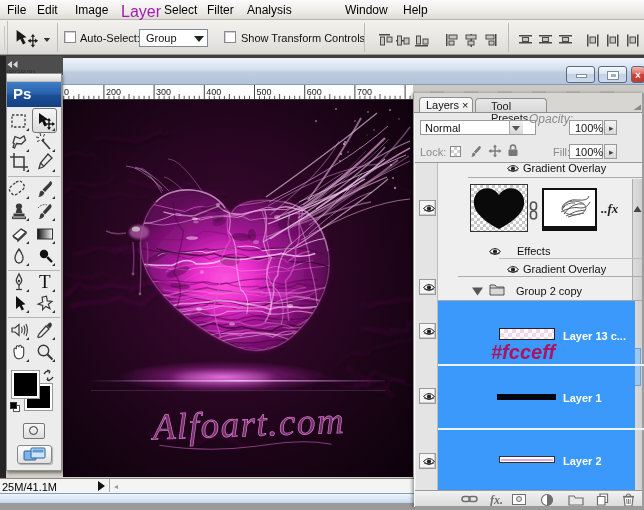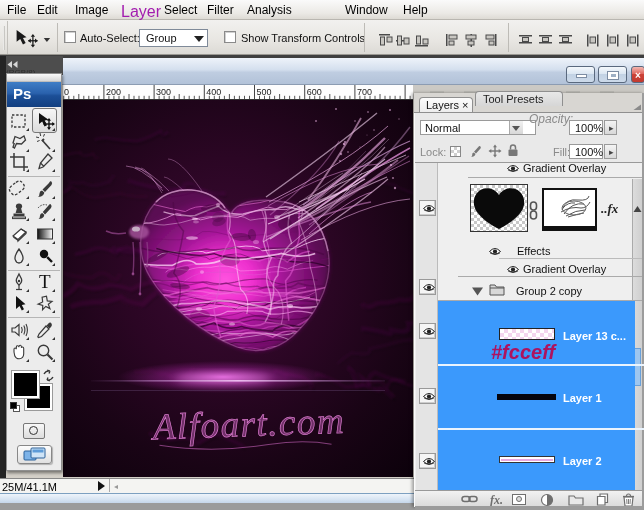--- a/index.html
+++ b/index.html
@@ -600,21 +600,21 @@
 <rect x="1" y="4" width="12" height="9" rx="1" fill="#7db3e8" stroke="#2a6099" stroke-width="1"></rect>
 <rect x="8" y="1" width="14" height="10" rx="1" fill="#cfe4f7" stroke="#2a6099" stroke-width="1"></rect>
 <rect x="9.5" y="2.5" width="11" height="3" fill="#5d9bd8"></rect>
   </svg>
 <div class="abs" style="left:413px;top:85px;width:231px;height:15px;background:#cbc9c4;"></div>
 <div class="abs" style="left:430px;top:91px;width:200px;height:3px;background:repeating-linear-gradient(90deg,#b4b2ad 0 14px,#cbc9c4 14px 34px);opacity:.6;"></div>
 <div class="abs" style="left:414px;top:93px;width:230px;height:414px;background:#e9e9e9;border-left:1px solid #fbfbfb;box-shadow:-2px 0 3px rgba(0,0,0,.35);"></div>
 <div class="abs" style="left:642px;top:93px;width:2px;height:414px;background:#9c9c9c;"></div>
 <div class="abs" style="left:414px;top:93px;width:228px;height:19px;background:#d8d6d2;"></div>
 <div class="abs" style="left:419px;top:97px;width:54px;height:16px;background:linear-gradient(#fcfcfc,#ececec);border:1px solid #8f8f8f;border-bottom:none;border-radius:4px 4px 0 0;font-size:11px;color:#111;padding:1px 0 0 6px;">Layers ×</div>
-<div class="abs" style="left:475px;top:91px;width:88px;height:15px;background:linear-gradient(#e8e8e8,#d6d6d6);border:1px solid #8f8f8f;border-bottom:none;border-radius:4px 4px 0 0;font-size:11px;color:#222;padding:1px 0 0 7px;">Tool Presets</div>
+<div class="abs" style="left:475px;top:98px;width:72px;height:15px;background:linear-gradient(#e8e8e8,#d6d6d6);border:1px solid #8f8f8f;border-bottom:none;border-radius:4px 4px 0 0;font-size:11px;color:#222;padding:1px 0 0 15px;">Tool Presets</div>
 <div class="abs" style="left:414px;top:112px;width:228px;height:1px;background:#8f8f8f;"></div>
 <svg class="abs" style="left:633px;top:104px;" width="9" height="7">
     <path d="M0.5 6 L8 0.5 L8 6 Z" fill="#8a8a8a"></path>
   </svg>
 <div class="abs" style="left:420px;top:120px;width:116px;height:15px;background:#fff;border:1px solid #9a9a9a;font-size:11px;color:#111;padding:1px 0 0 4px;">Normal</div>
 <div class="abs" style="left:509px;top:121px;width:14px;height:13px;background:linear-gradient(#f2f2f2,#d8d8d8);border-left:1px solid #aaa;"></div>
 <svg class="abs" style="left:512px;top:126px;" width="9" height="6">
     <path d="M0 0 L8 0 L4 5 Z" fill="#555"></path>
   </svg>
 <div class="abs" style="left:529px;top:112px;font-size:12px;color:#8a8a8a;font-style:italic;">Opacity:</div>

